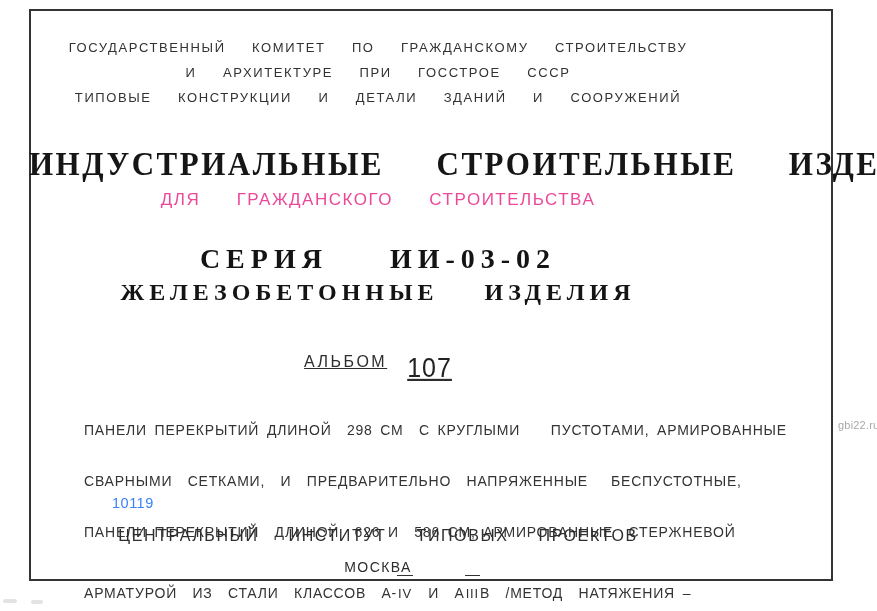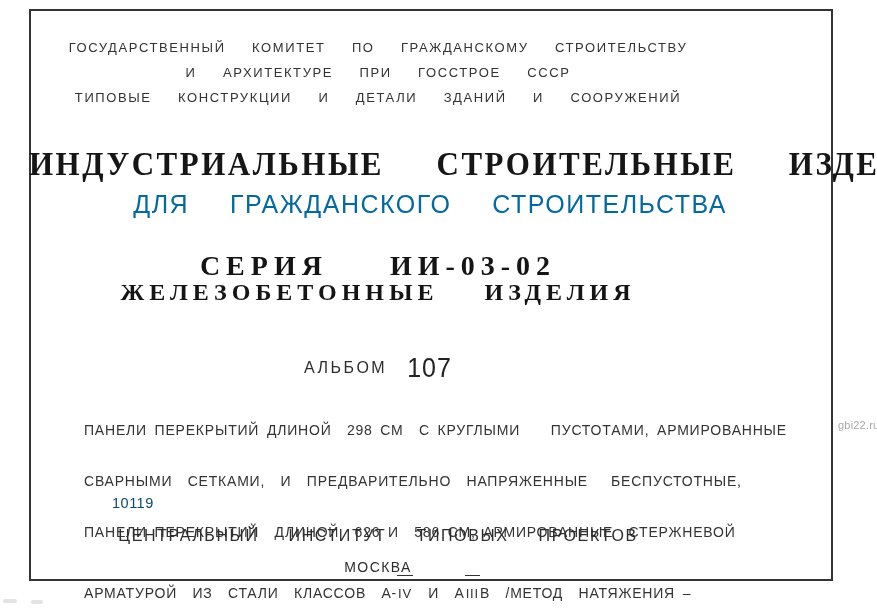--- a/index.html
+++ b/index.html
@@ -42,29 +42,29 @@
     font-weight:bold;
     font-size:31px;
     letter-spacing:2.5px;
     word-spacing:16px;
     color:#161616;
     white-space:pre;
     transform:scaleY(1.06);
   }
   .subtitle{
     top:181px;
-    text-align:right;
-    font-size:25px;
+    text-align:center;
+    font-size:17px;
     letter-spacing:1.5px;
     word-spacing:12px;
-    color:#0369a1;
+    color:#ec4899;
     white-space:pre;
   }
   .series-title{
-    top:241px;
+    top:234px;
     text-align:center;
     font-family:"Liberation Serif",serif;
     font-weight:bold;
     font-size:28px;
     letter-spacing:6px;
     word-spacing:18px;
     color:#141414;
     white-space:pre;
   }
   .products-title{
@@ -75,22 +75,23 @@
     font-size:24px;
     letter-spacing:5px;
     word-spacing:12px;
     color:#141414;
     white-space:pre;
   }
   .album-row{
     top:344px;
     display:flex;
     justify-content:center;
-    align-items:center;
+    align-items:flex-start;
     gap:20px;
+    text-decoration:underline;
   }
   .album-label{
     font-size:16px;
     letter-spacing:2.5px;
     color:#2d2d2d;
   }
   .album-number{
     font-size:25px;
     letter-spacing:1px;
     color:#222222;
@@ -117,21 +118,21 @@
     padding:11px 1px;
     font-size:13px;
   }
 
   .doc-number{
     top:486px;
     left:83px !important;
     right:auto !important;
     font-size:14.5px;
     letter-spacing:0.5px;
-    color:#0c4a6e;
+    color:#3b82f6;
   }
   .footer-institute{
     top:518px;
     text-align:center;
     font-size:16px;
     letter-spacing:1.6px;
     word-spacing:9px;
     color:#2d2d2d;
     white-space:pre;
   }

